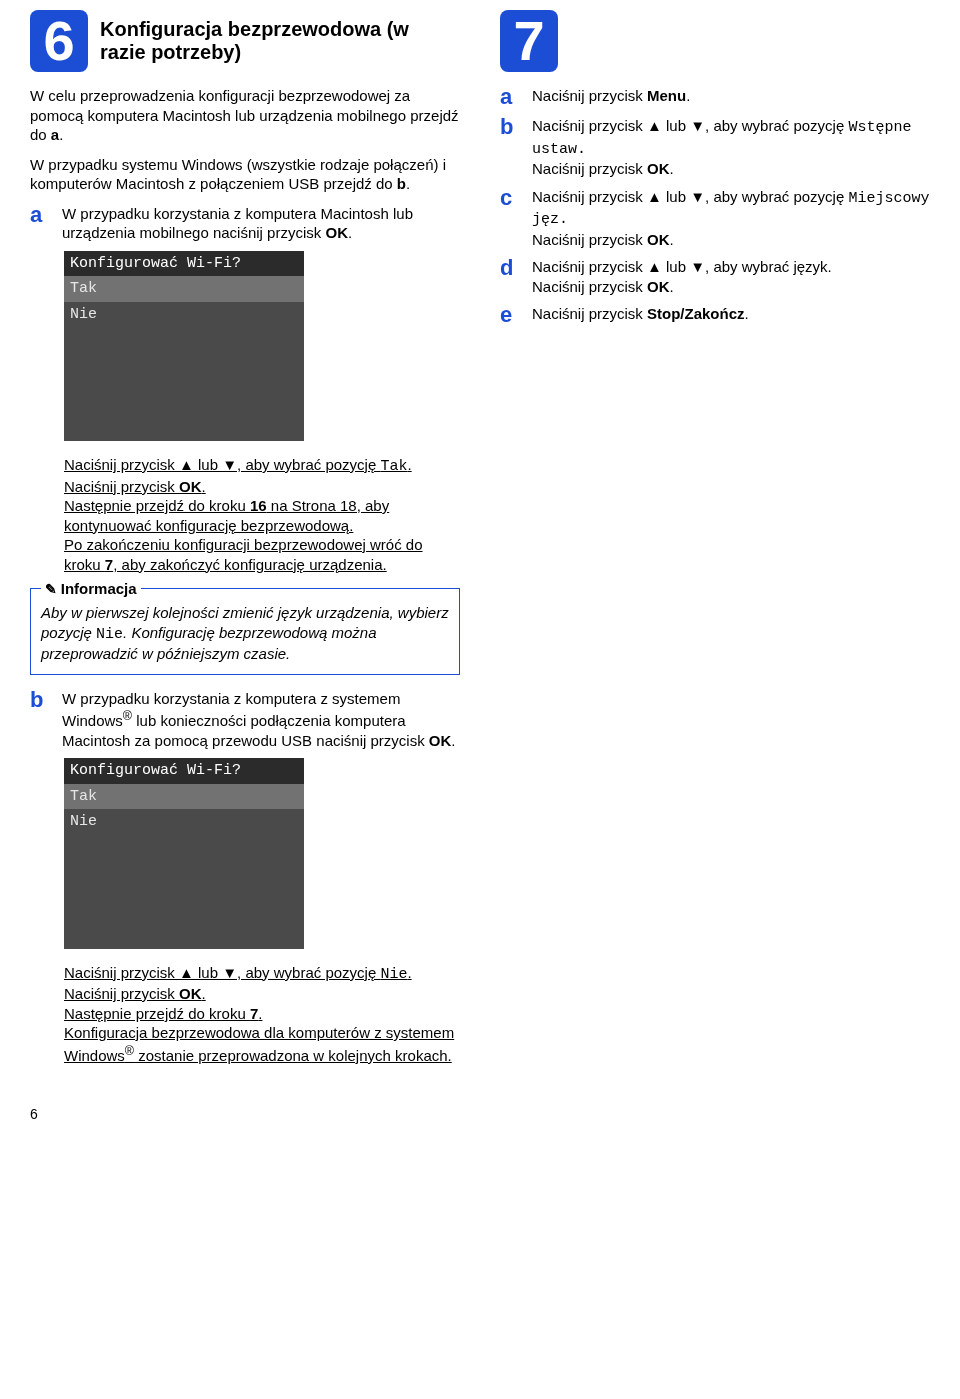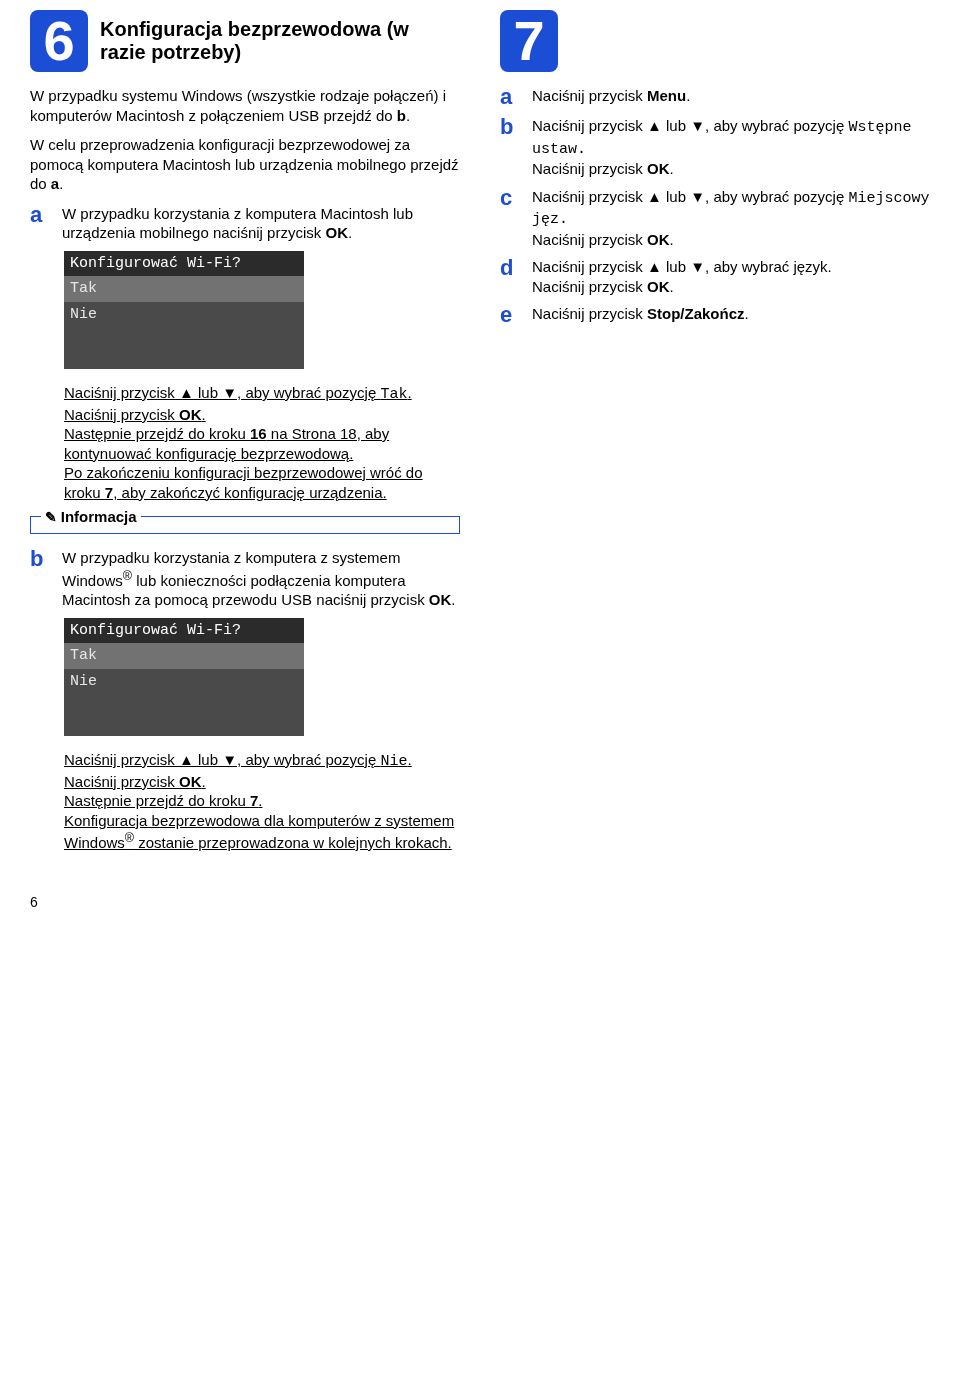--- a/index.html
+++ b/index.html
@@ -57,21 +57,21 @@
   }
   .sub-body { flex: 1; }
   .mono { font-family: "Courier New", monospace; }
   .lcd {
     background: #4a4a4a;
     color: #e6e6e6;
     font-family: "Courier New", monospace;
     font-size: 15px;
     width: 240px;
     margin: 6px 0 14px 34px;
-    padding-bottom: 42px;
+    padding-bottom: 114px;
   }
   .lcd-title {
     background: #2b2b2b;
     color: #fff;
     padding: 3px 6px;
   }
   .lcd-row {
     padding: 3px 6px;
   }
   .lcd-row.sel { background: #727272; }
@@ -108,24 +108,24 @@
 
 <div class="cols">
 
   <div class="col">
     <div class="step-head">
       <div class="step-num">6</div>
       <div class="step-title">Konfiguracja bezprzewodowa (w razie potrzeby)</div>
     </div>
 
     <p>
-      <span>W przypadku systemu Windows (wszystkie rodzaje połączeń) i komputerów Macintosh z połączeniem USB przejdź do </span><span class="bold">b</span><span>.</span>
+      <span>W celu przeprowadzenia konfiguracji bezprzewodowej za pomocą komputera Macintosh lub urządzenia mobilnego przejdź do </span><span class="bold">a</span><span>.</span>
     </p>
     <p>
-      <span>W celu przeprowadzenia konfiguracji bezprzewodowej za pomocą komputera Macintosh lub urządzenia mobilnego przejdź do </span><span class="bold">a</span><span>.</span>
+      <span>W przypadku systemu Windows (wszystkie rodzaje połączeń) i komputerów Macintosh z połączeniem USB przejdź do </span><span class="bold">b</span><span>.</span>
     </p>
 
     <div class="sub">
       <div class="sub-letter">a</div>
       <div class="sub-body">
         <span>W przypadku korzystania z komputera Macintosh lub urządzenia mobilnego naciśnij przycisk </span><span class="bold">OK</span><span>.</span>
       </div>
     </div>
 
     <div class="lcd">
@@ -139,20 +139,23 @@
       <span>Naciśnij przycisk </span><span class="bold">OK</span><span>.</span><br>
       <span>Następnie przejdź do kroku </span><span class="bold">16</span><span> na Strona 18, aby kontynuować konfigurację bezprzewodową.</span><br>
       <span>Po zakończeniu konfiguracji bezprzewodowej wróć do kroku </span><span class="bold">7</span><span>, aby zakończyć konfigurację urządzenia.</span></p>
     </div>
 
     <div class="info-box">
       <div class="info-label">
         <span class="info-icon">✎</span>
         <span>Informacja</span>
       </div>
+      <p class="info-text">
+        <span>Aby w pierwszej kolejności zmienić język urządzenia, wybierz pozycję </span><span class="mono" style="font-style:normal">Nie</span><span>. Konfigurację bezprzewodową można przeprowadzić w późniejszym czasie.</span>
+      </p>
     </div>
 
     <div class="sub">
       <div class="sub-letter">b</div>
       <div class="sub-body">
         <span>W przypadku korzystania z komputera z systemem Windows</span><sup>®</sup><span> lub konieczności podłączenia komputera Macintosh za pomocą przewodu USB naciśnij przycisk </span><span class="bold">OK</span><span>.</span>
       </div>
     </div>
 
     <div class="lcd">

